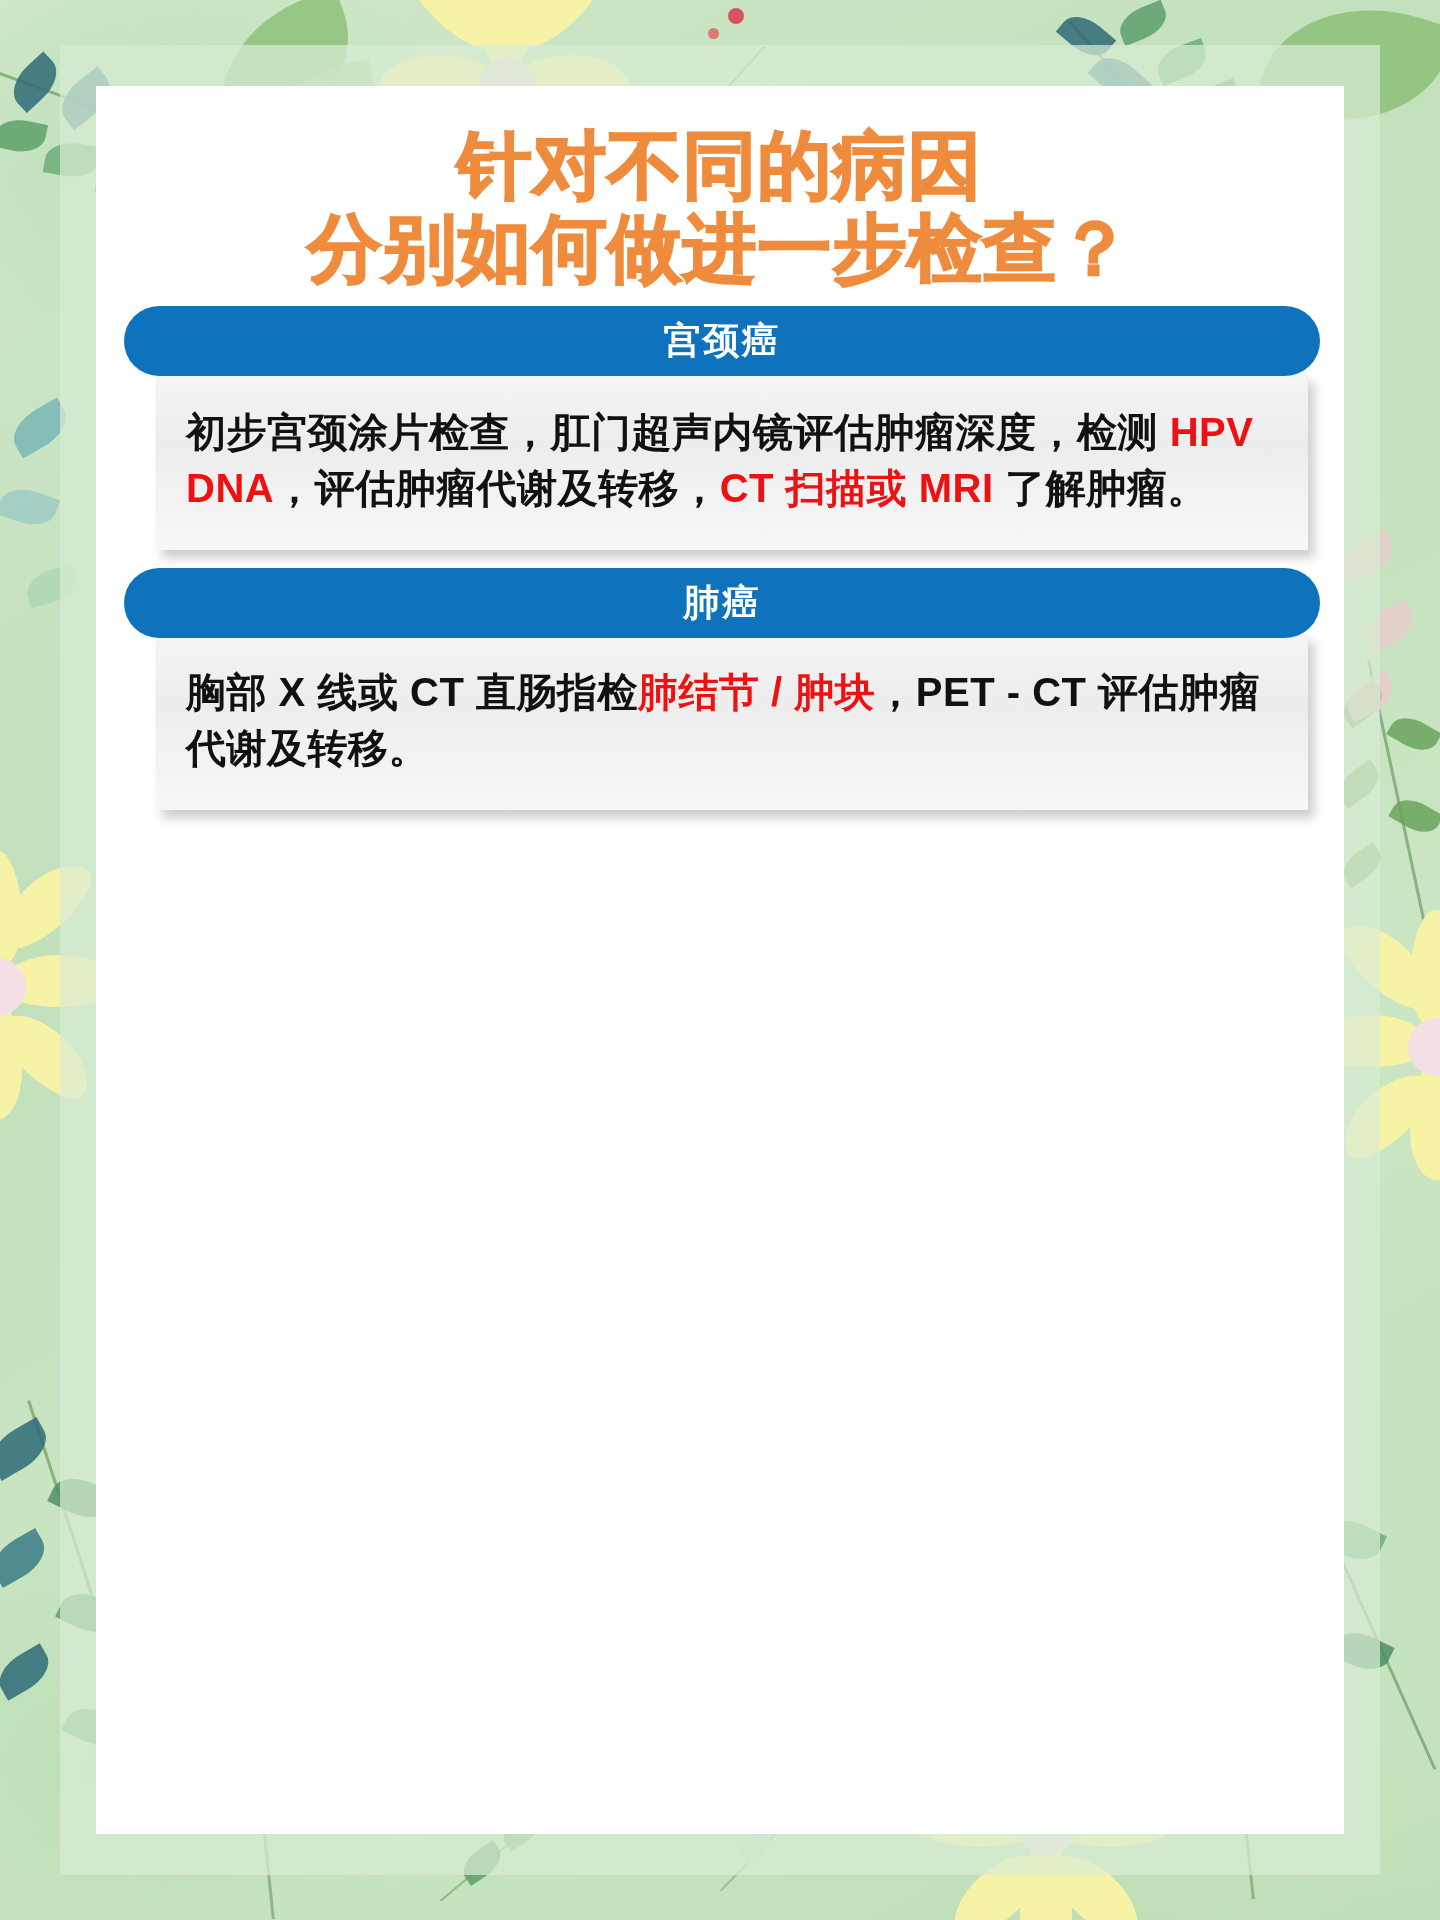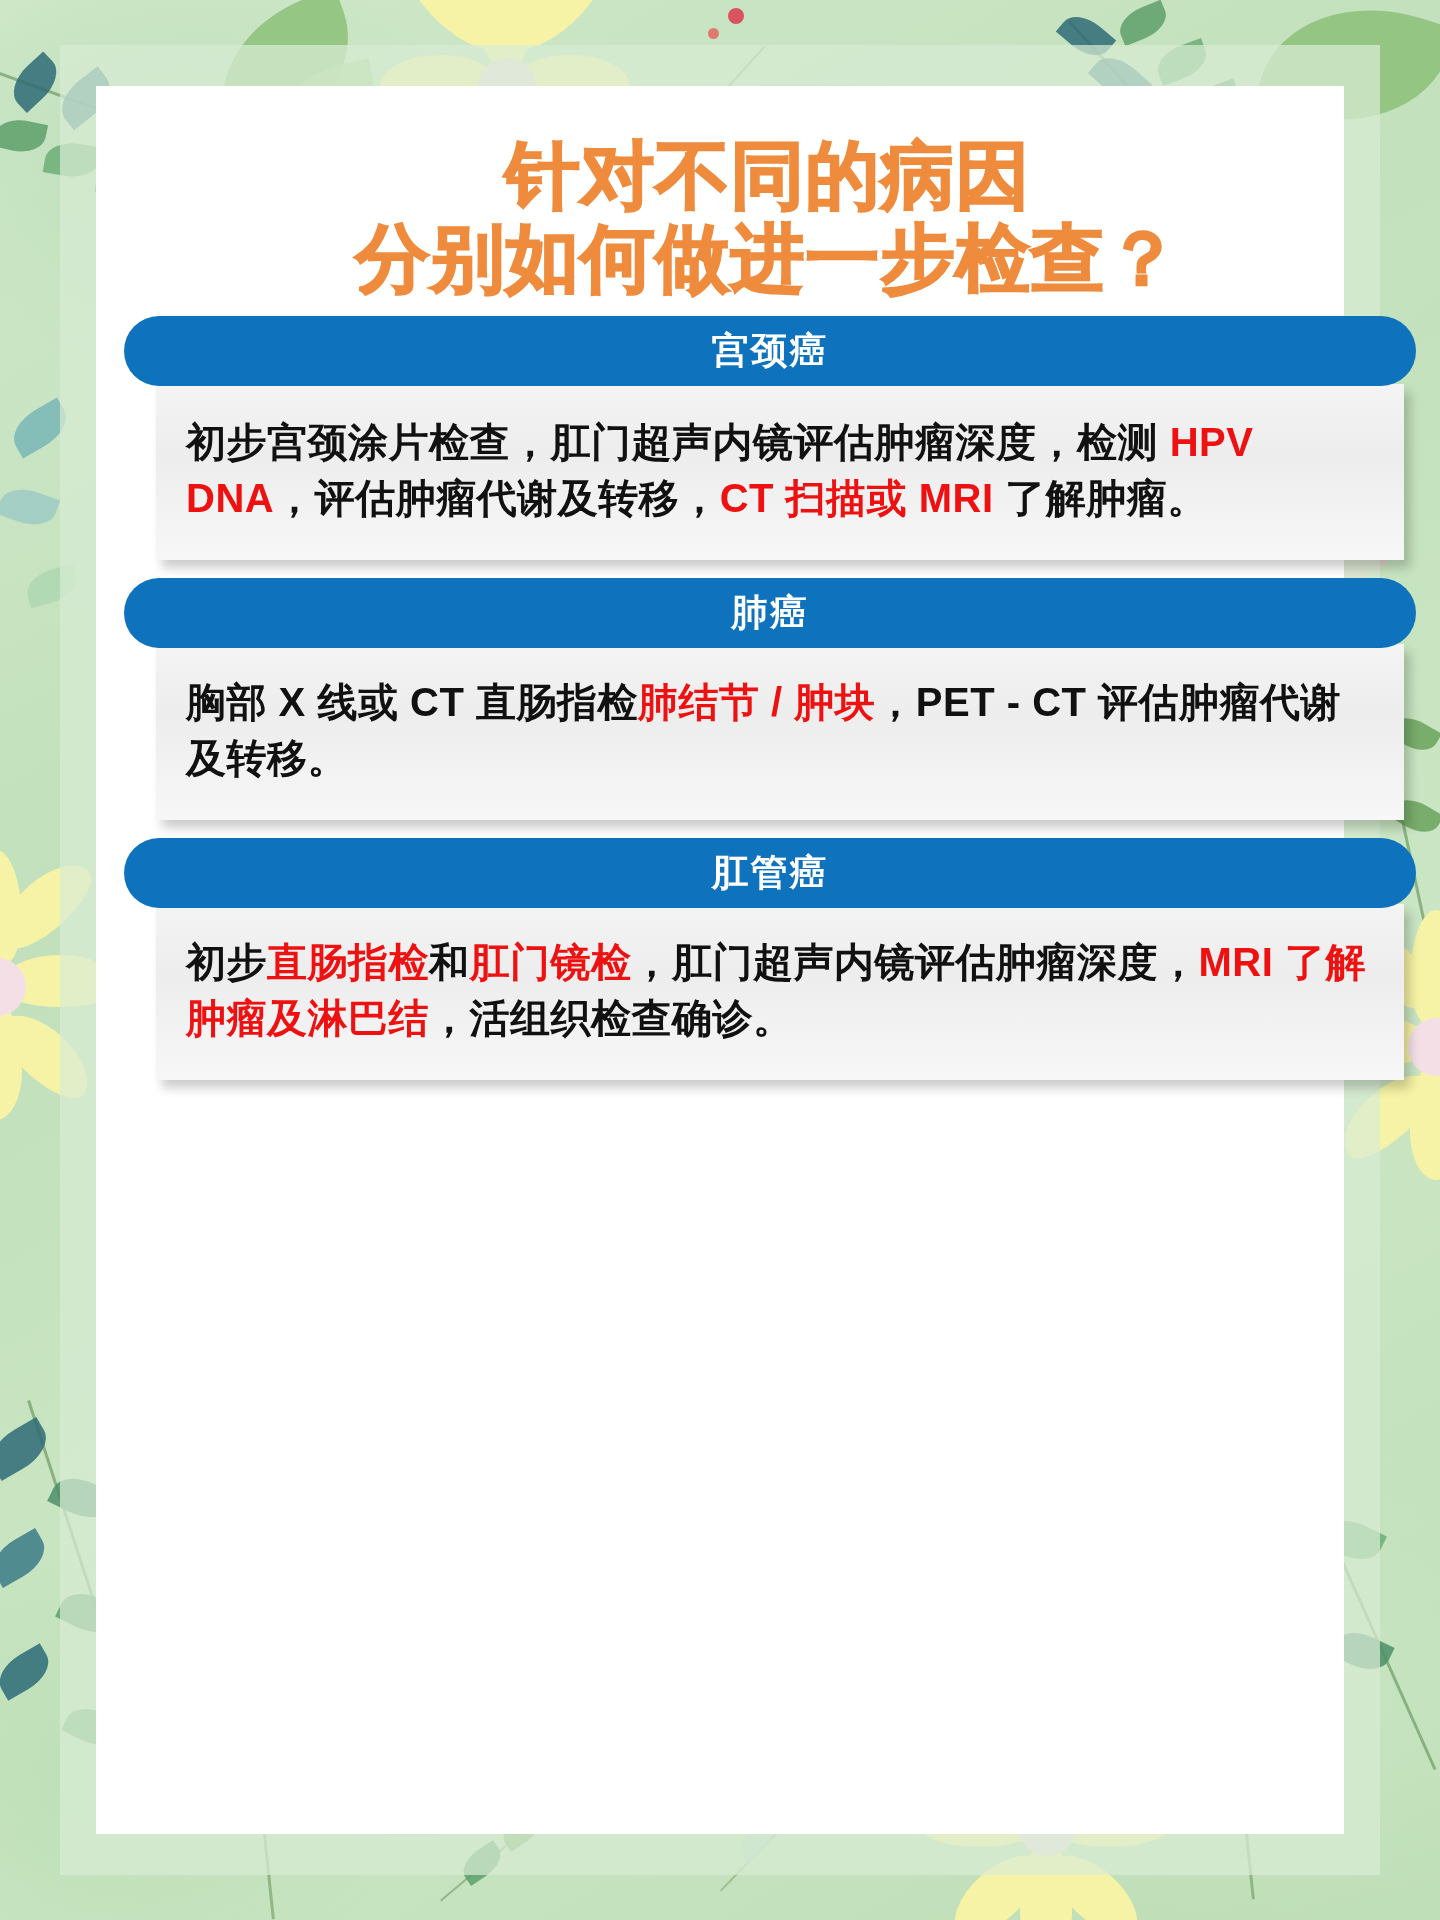--- a/index.html
+++ b/index.html
@@ -25,21 +25,21 @@
 
   
   .leaf{position:absolute;border-radius:60% 0 60% 0;opacity:.85;}
   .stem{position:absolute;background:#7fa86b;opacity:.6;transform-origin:0 0;}
   .petal{position:absolute;border-radius:50% 50% 50% 50%/60% 60% 40% 40%;}
   .flower{position:absolute;}
   .flower .core{position:absolute;border-radius:50%;}
   .berry{position:absolute;border-radius:50%;}
 
   
-  .content{position:absolute;left:96px;top:82px;width:1344px;height:1748px;}
+  .content{position:absolute;left:96px;top:72px;width:1248px;height:1748px;}
   .title{
     text-align:center;color:#ef8b3d;font-weight:900;
     font-size:74px;line-height:1.04;letter-spacing:1px;
     padding-top:56px;
     font-family:"Liberation Sans","DejaVu Sans",sans-serif;
     text-shadow:0 0 0 #ef8b3d;
     -webkit-text-stroke:2px #ef8b3d;
   }
   .title .l1{display:block;}
   .title .l2{display:block;margin-top:6px;}
@@ -248,22 +248,14 @@
 
   <div class="section">
     <div class="pill">
       <span>肺癌</span>
     </div>
     <div class="panel">
       <p><span>胸部 X 线或 CT 直肠指检</span><span class="hl">肺结节 / 肿块</span><span>，PET - CT 评估肿瘤代谢及转移。</span></p>
     </div>
   </div>
 
-  <div class="section">
-    <div class="pill">
-      <span>肛管癌</span>
-    </div>
-    <div class="panel">
-      <p><span>初步</span><span class="hl">直肠指检</span><span>和</span><span class="hl">肛门镜检</span><span>，肛门超声内镜评估肿瘤深度，</span><span class="hl">MRI 了解肿瘤及淋巴结</span><span>，活组织检查确诊。</span></p>
-    </div>
-  </div>
 
 </div>
 
 </body></html>

